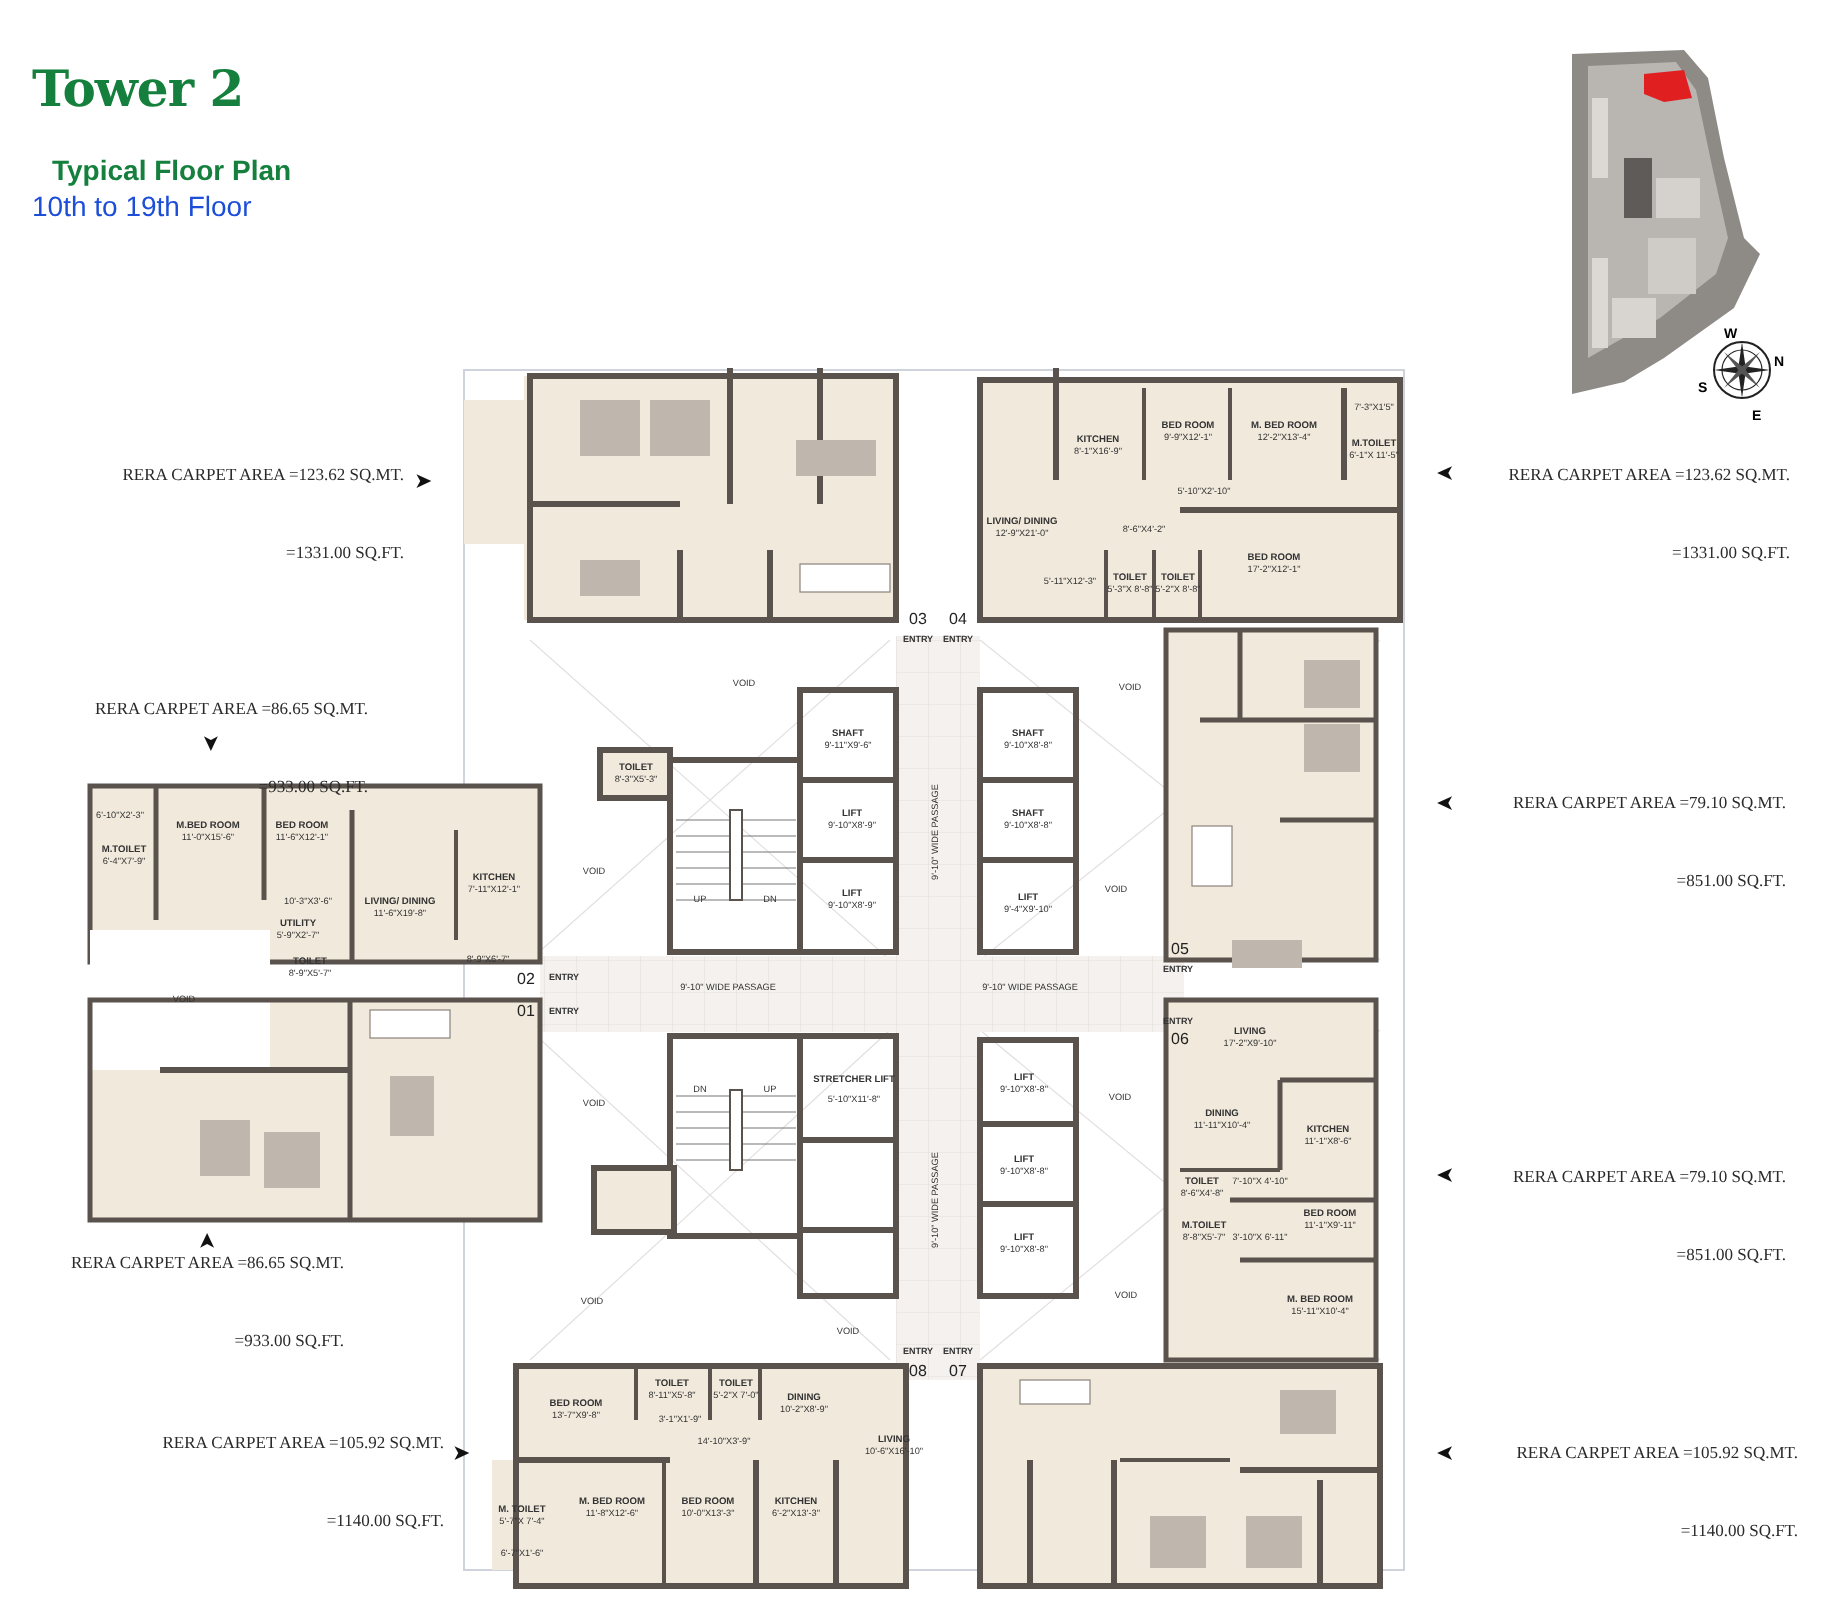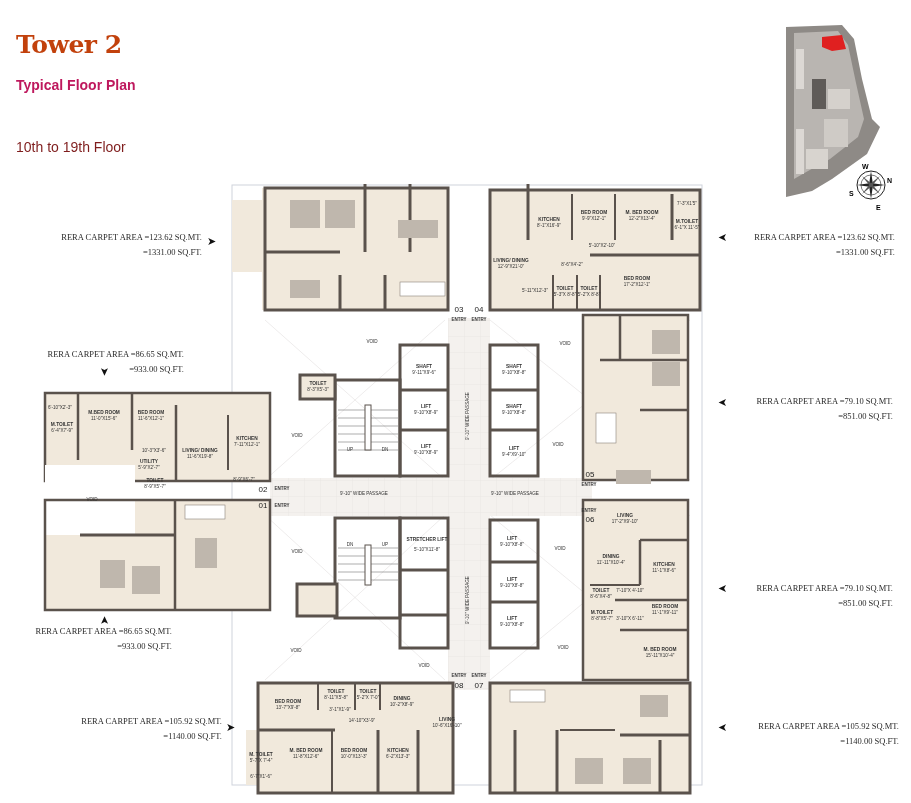--- a/index.html
+++ b/index.html
@@ -1,22 +1,22 @@
 <!DOCTYPE html>
 <html><head>
 <meta charset="utf-8">
 <style>
   html,body{margin:0;padding:0;background:#fff;}
   body{width:911px;height:803px;position:relative;overflow:hidden;font-family:"Liberation Sans",sans-serif;color:#1d1d1d;}
-  .title{position:absolute;left:16px;top:30px;font-family:"DejaVu Serif",serif;font-weight:bold;font-size:25px;letter-spacing:-0.5px;color:#c2410c;}
-  .sub1{position:absolute;left:16px;top:77px;font-weight:bold;font-size:14px;color:#be185d;}
-  .sub2{position:absolute;left:16px;top:95px;font-size:14px;color:#7f1d1d;margin-top:44px;}
+  .title{position:absolute;left:16px;top:30px;font-family:"DejaVu Serif",serif;font-weight:bold;font-size:25px;letter-spacing:-0.5px;color:#15803d;}
+  .sub1{position:absolute;left:26px;top:77px;font-weight:bold;font-size:14px;color:#15803d;}
+  .sub2{position:absolute;left:16px;top:95px;font-size:14px;color:#1d4ed8;}
   .keyplan{position:absolute;left:785px;top:22px;width:85px;height:165px;}
   .area-label{position:absolute;font-size:8.5px;color:#2a2a2a;line-height:15px;white-space:nowrap;font-family:Liberation Serif, serif;}
-  .area-label .l2{display:block;}
+  .area-label .l2{display:block;margin-top:24px;}
   .arrow{position:absolute;font-size:11px;color:#111;line-height:1;}
   .plan{position:absolute;left:0;top:0;width:911px;height:803px;}
   .rlabel{font-family:"Liberation Sans",sans-serif;font-size:4.6px;fill:#333;text-anchor:middle;}
   .rlabel-b{font-family:"Liberation Sans",sans-serif;font-size:4.8px;fill:#333;font-weight:bold;text-anchor:middle;}
   .unitno{font-family:"Liberation Sans",sans-serif;font-size:8px;fill:#222;text-anchor:middle;}
   .entry{font-family:"Liberation Sans",sans-serif;font-size:4.5px;fill:#333;font-weight:bold;text-anchor:middle;}
 </style>
 </head>
 <body>
 

